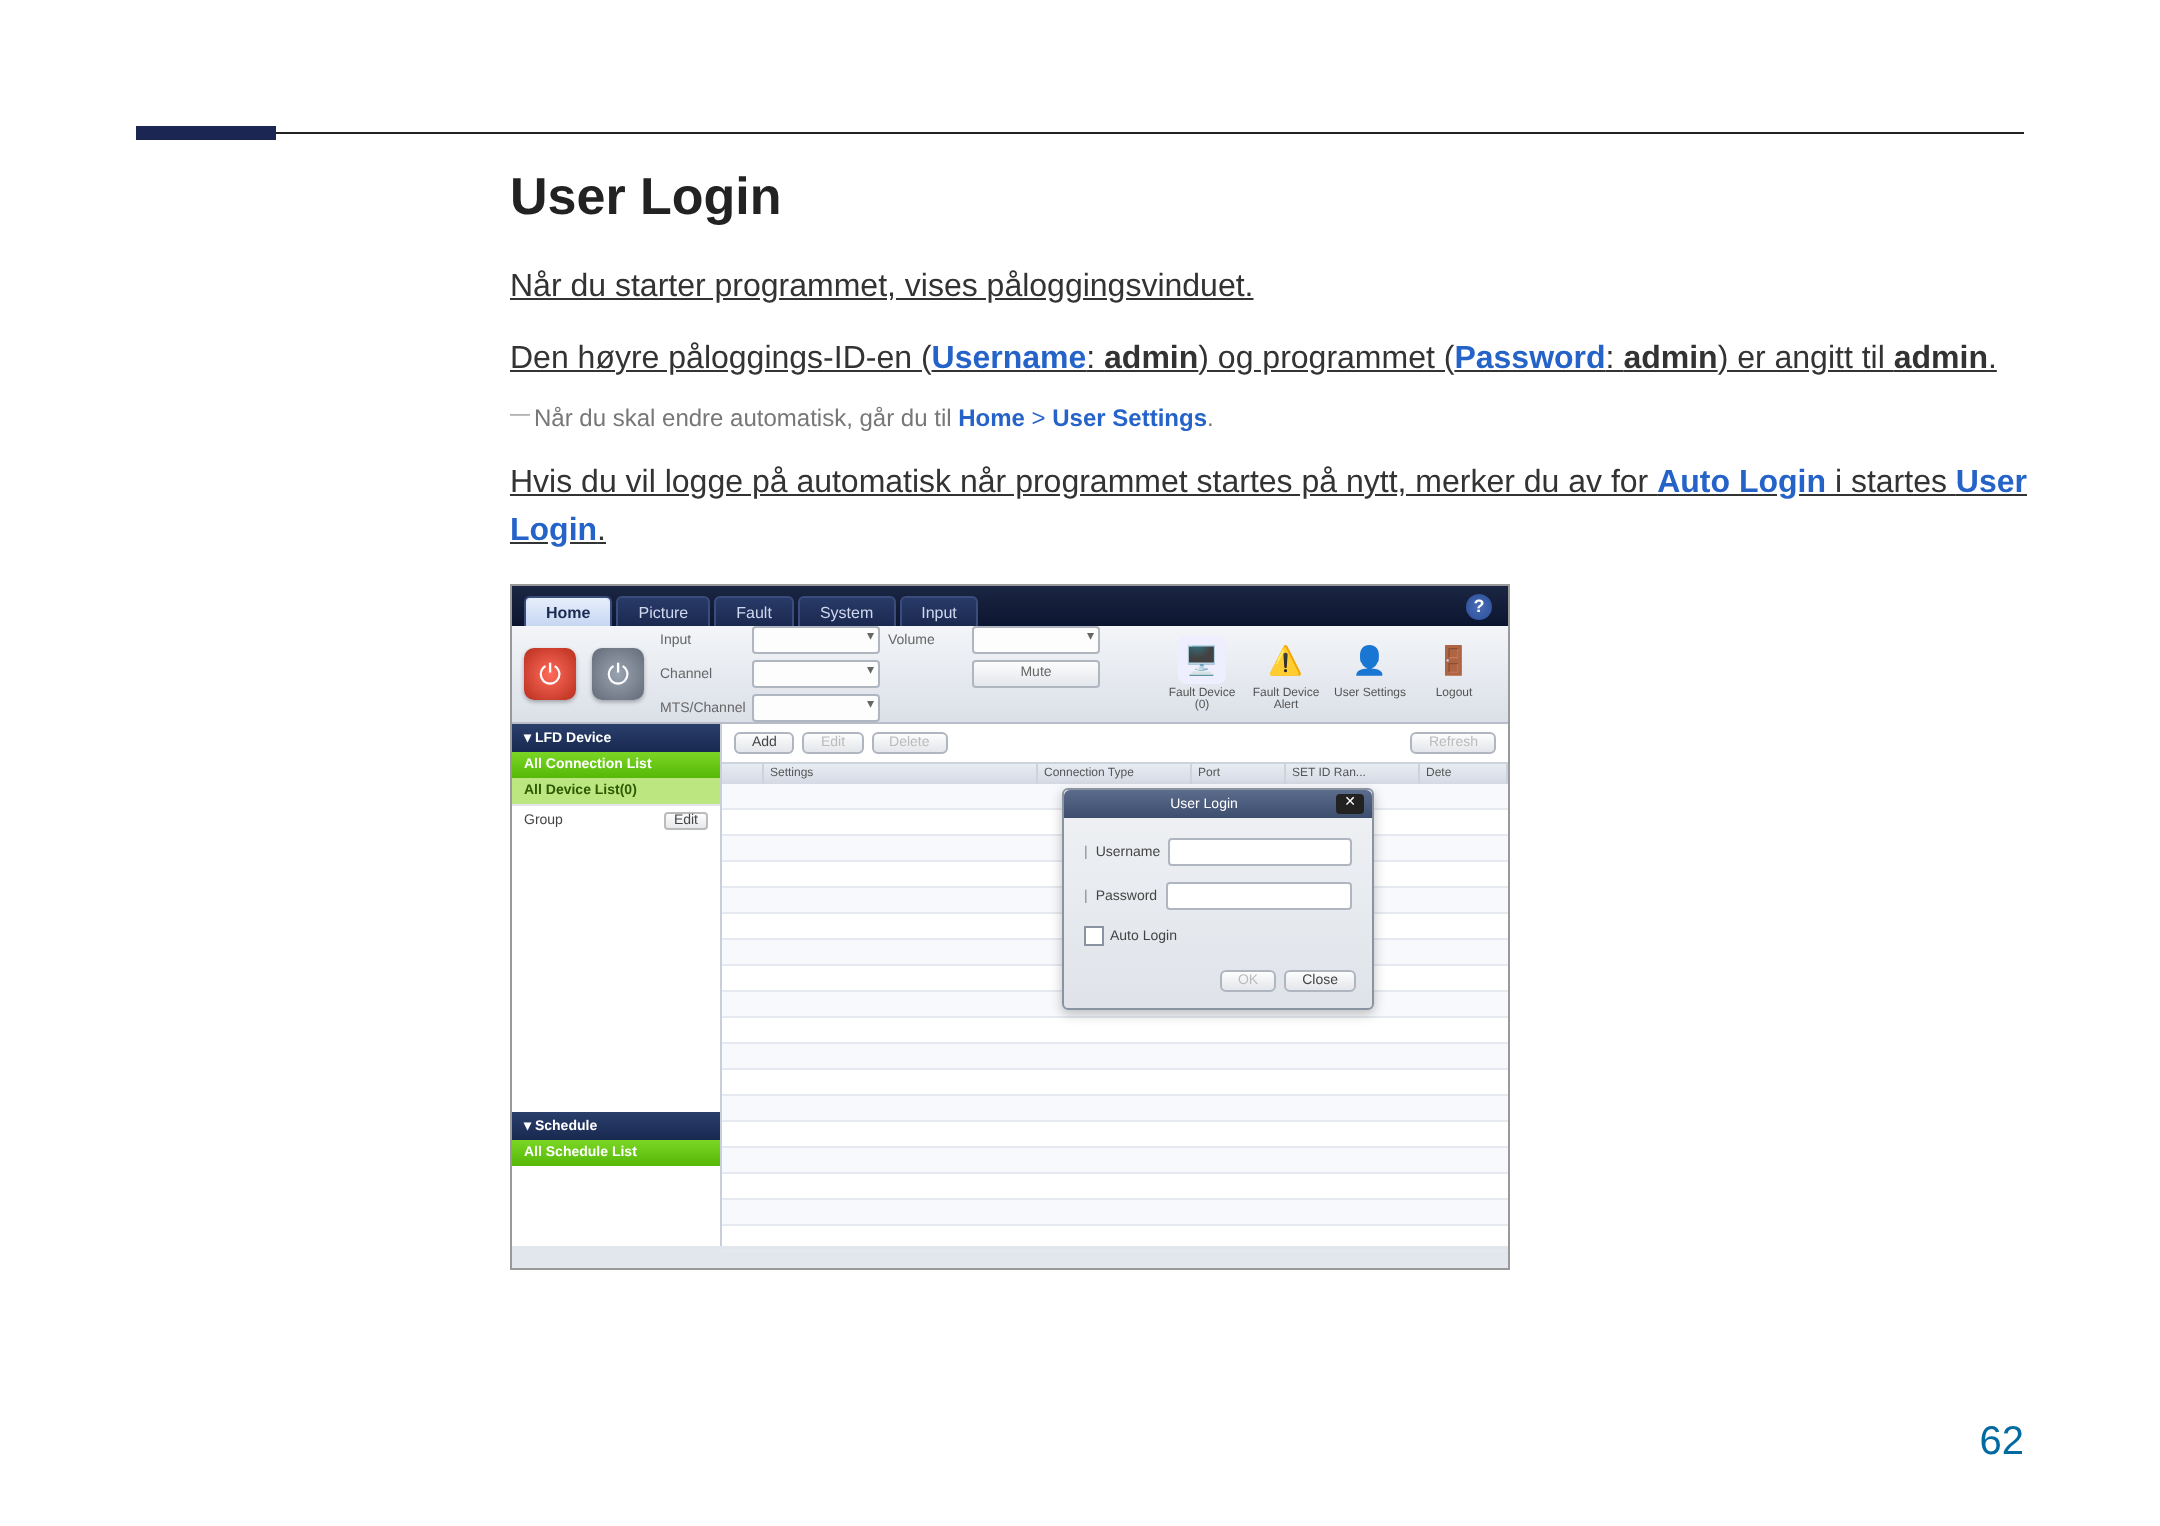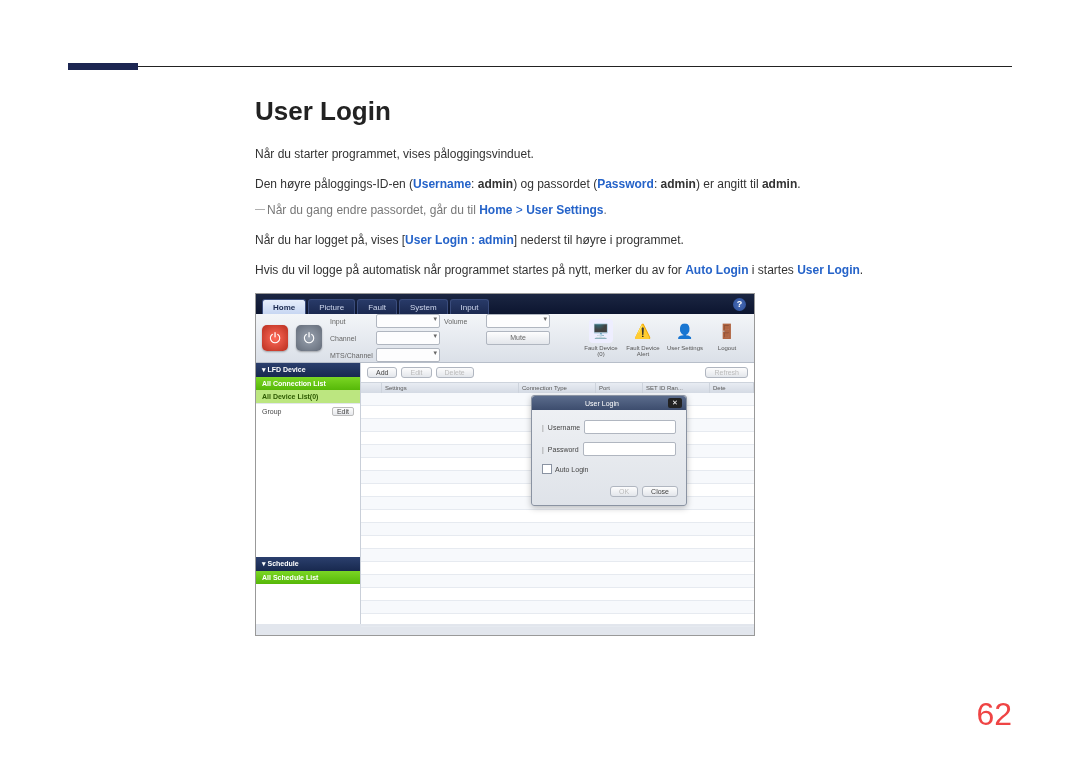--- a/index.html
+++ b/index.html
@@ -22,34 +22,35 @@
     position: absolute;
     left: 68px;
     top: 63px;
     width: 70px;
     height: 7px;
     background: #1c2652;
   }
   .content {
     position: absolute;
     left: 255px;
-    top: 96px;
+    top: 83px;
     width: 760px;
   }
   .heading {
     font-size: 26px;
     font-weight: bold;
     color: #222;
     margin: 0 0 18px 0;
   }
   .para {
-    font-size: 12px;
+    font-size: 16px;
     color: #333;
     line-height: 1.5;
     margin: 12px 0 8px 0;
+    text-decoration: underline;
   }
   .blue { color: #2563c9; }
   .bold { font-weight: bold; }
   .note {
     font-size: 12px;
     color: #777;
     line-height: 1.5;
     margin: 0 0 6px 0;
     padding-left: 12px;
     position: relative;
@@ -360,48 +361,45 @@
     display: flex;
     justify-content: flex-end;
     gap: 4px;
     padding: 6px 8px 8px;
   }
 
   .page-number {
     position: absolute;
     right: 68px;
     bottom: 30px;
-    font-size: 32px;
-    color: #ef4444;
+    font-size: 20px;
+    color: #0369a1;
     font-weight: 300;
   }
 </style>
 </head>
 <body>
 
 <div class="top-rule"></div>
 <div class="top-accent"></div>
 
 <div class="content">
   <h1 class="heading">User Login</h1>
 
   <p class="para">Når du starter programmet, vises påloggingsvinduet.</p>
 
   <p class="para">
-    <span>Den høyre påloggings-ID-en (</span><span class="blue bold">Username</span><span>: </span><span class="bold">admin</span><span>) og passordet (</span><span class="blue bold">Password</span><span>: </span><span class="bold">admin</span><span>) er angitt til </span><span class="bold">admin</span><span>.</span>
+    <span>Den høyre påloggings-ID-en (</span><span class="blue bold">Username</span><span>: </span><span class="bold">admin</span><span>) og programmet (</span><span class="blue bold">Password</span><span>: </span><span class="bold">admin</span><span>) er angitt til </span><span class="bold">admin</span><span>.</span>
   </p>
 
 
   <p class="note">
-    <span>Når du gang endre passordet, går du til </span><span class="blue bold">Home</span><span class="blue"> &gt; </span><span class="blue bold">User Settings</span><span>.</span>
+    <span>Når du skal endre automatisk, går du til </span><span class="blue bold">Home</span><span class="blue"> &gt; </span><span class="blue bold">User Settings</span><span>.</span>
   </p>
 
-  <p class="para">
-    <span>Når du har logget på, vises [</span><span class="blue bold">User Login : admin</span><span>] nederst til høyre i programmet.</span>
-  </p>
 
   <p class="para">
     <span>Hvis du vil logge på automatisk når programmet startes på nytt, merker du av for </span><span class="blue bold">Auto Login</span><span> i startes </span><span class="blue bold">User Login</span><span>.</span>
   </p>
 
   <div class="app-shot">
 
     <div class="app-tabs">
       <div class="tab active">Home</div>
       <div class="tab">Picture</div>

